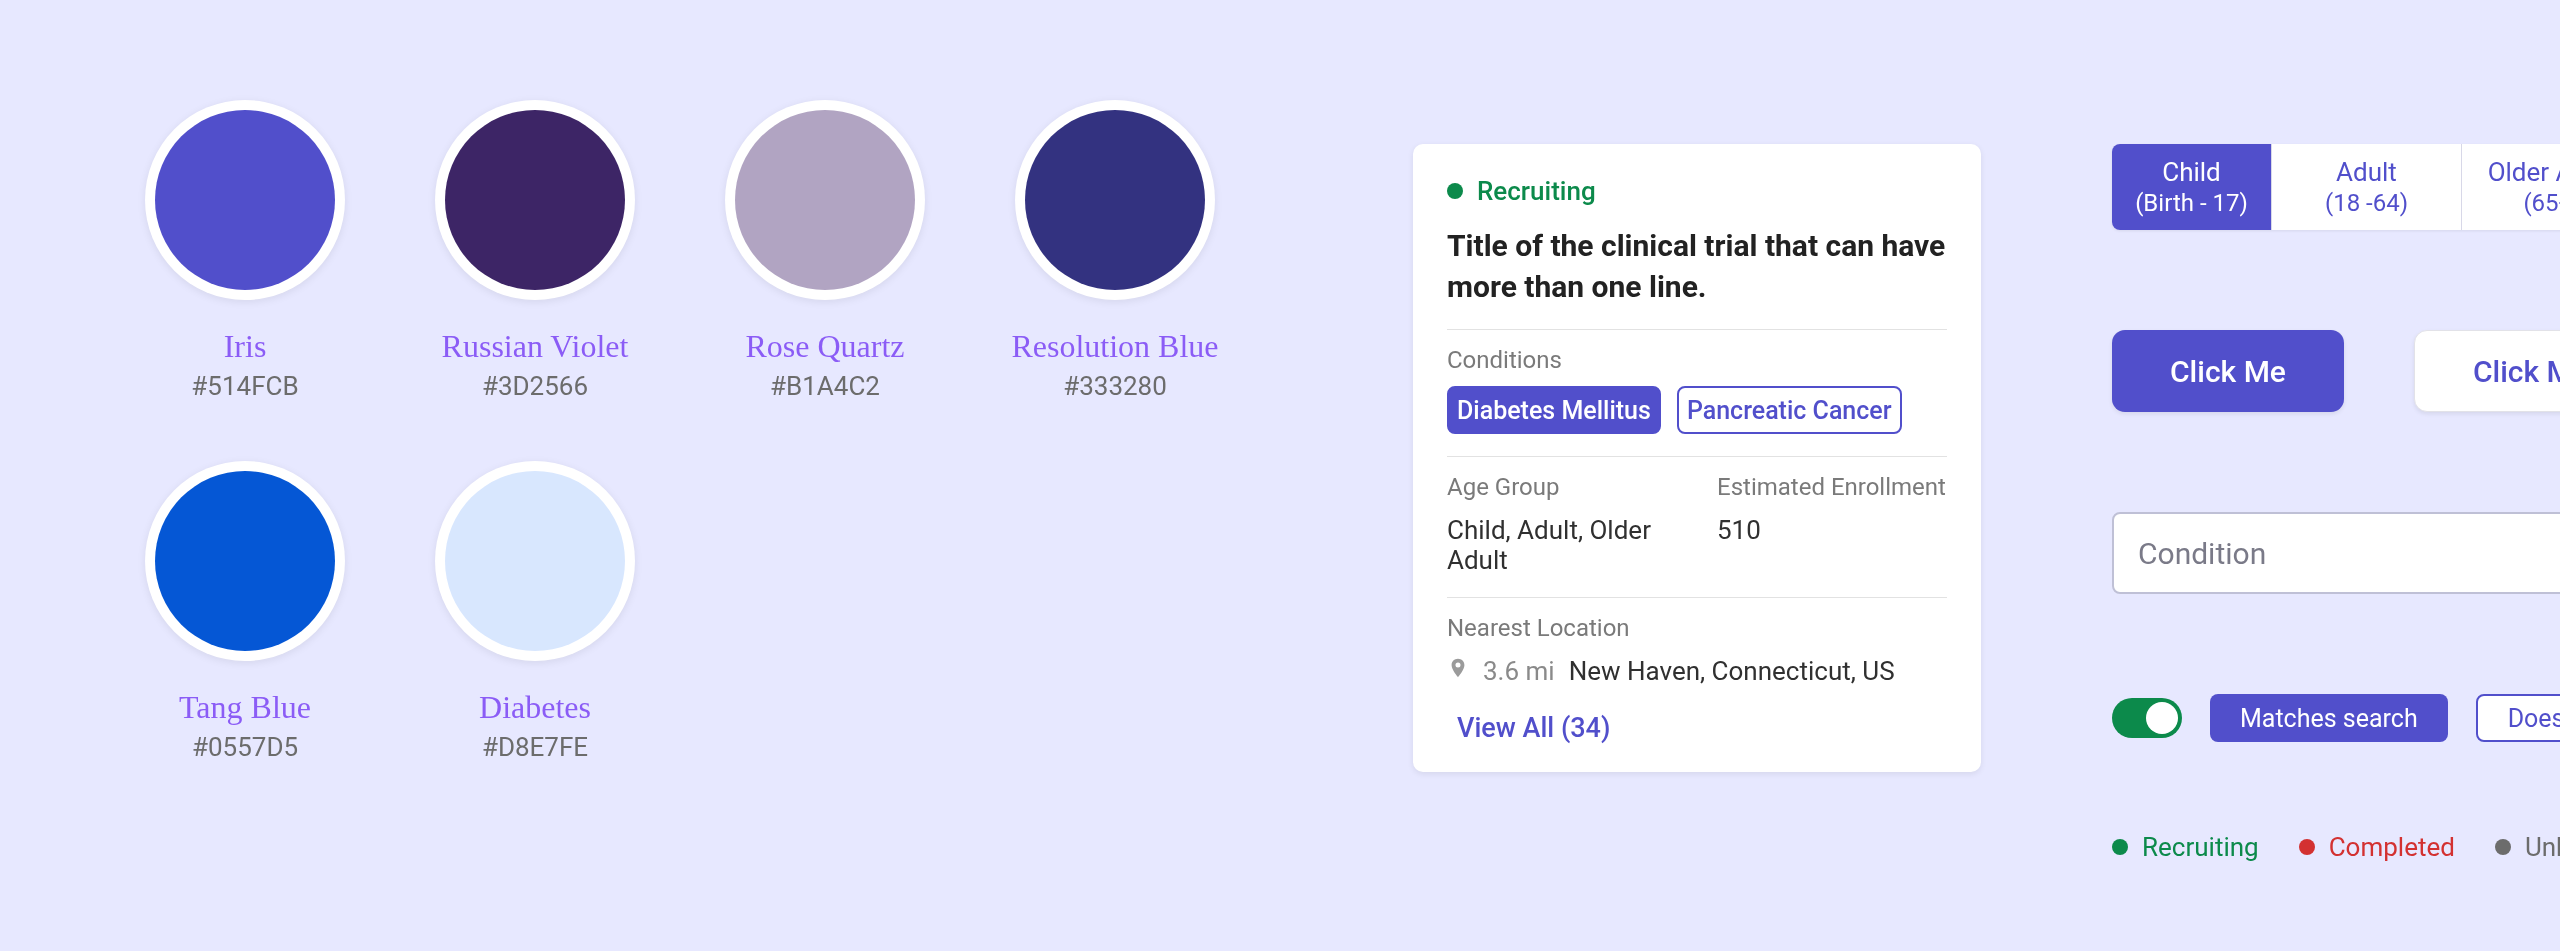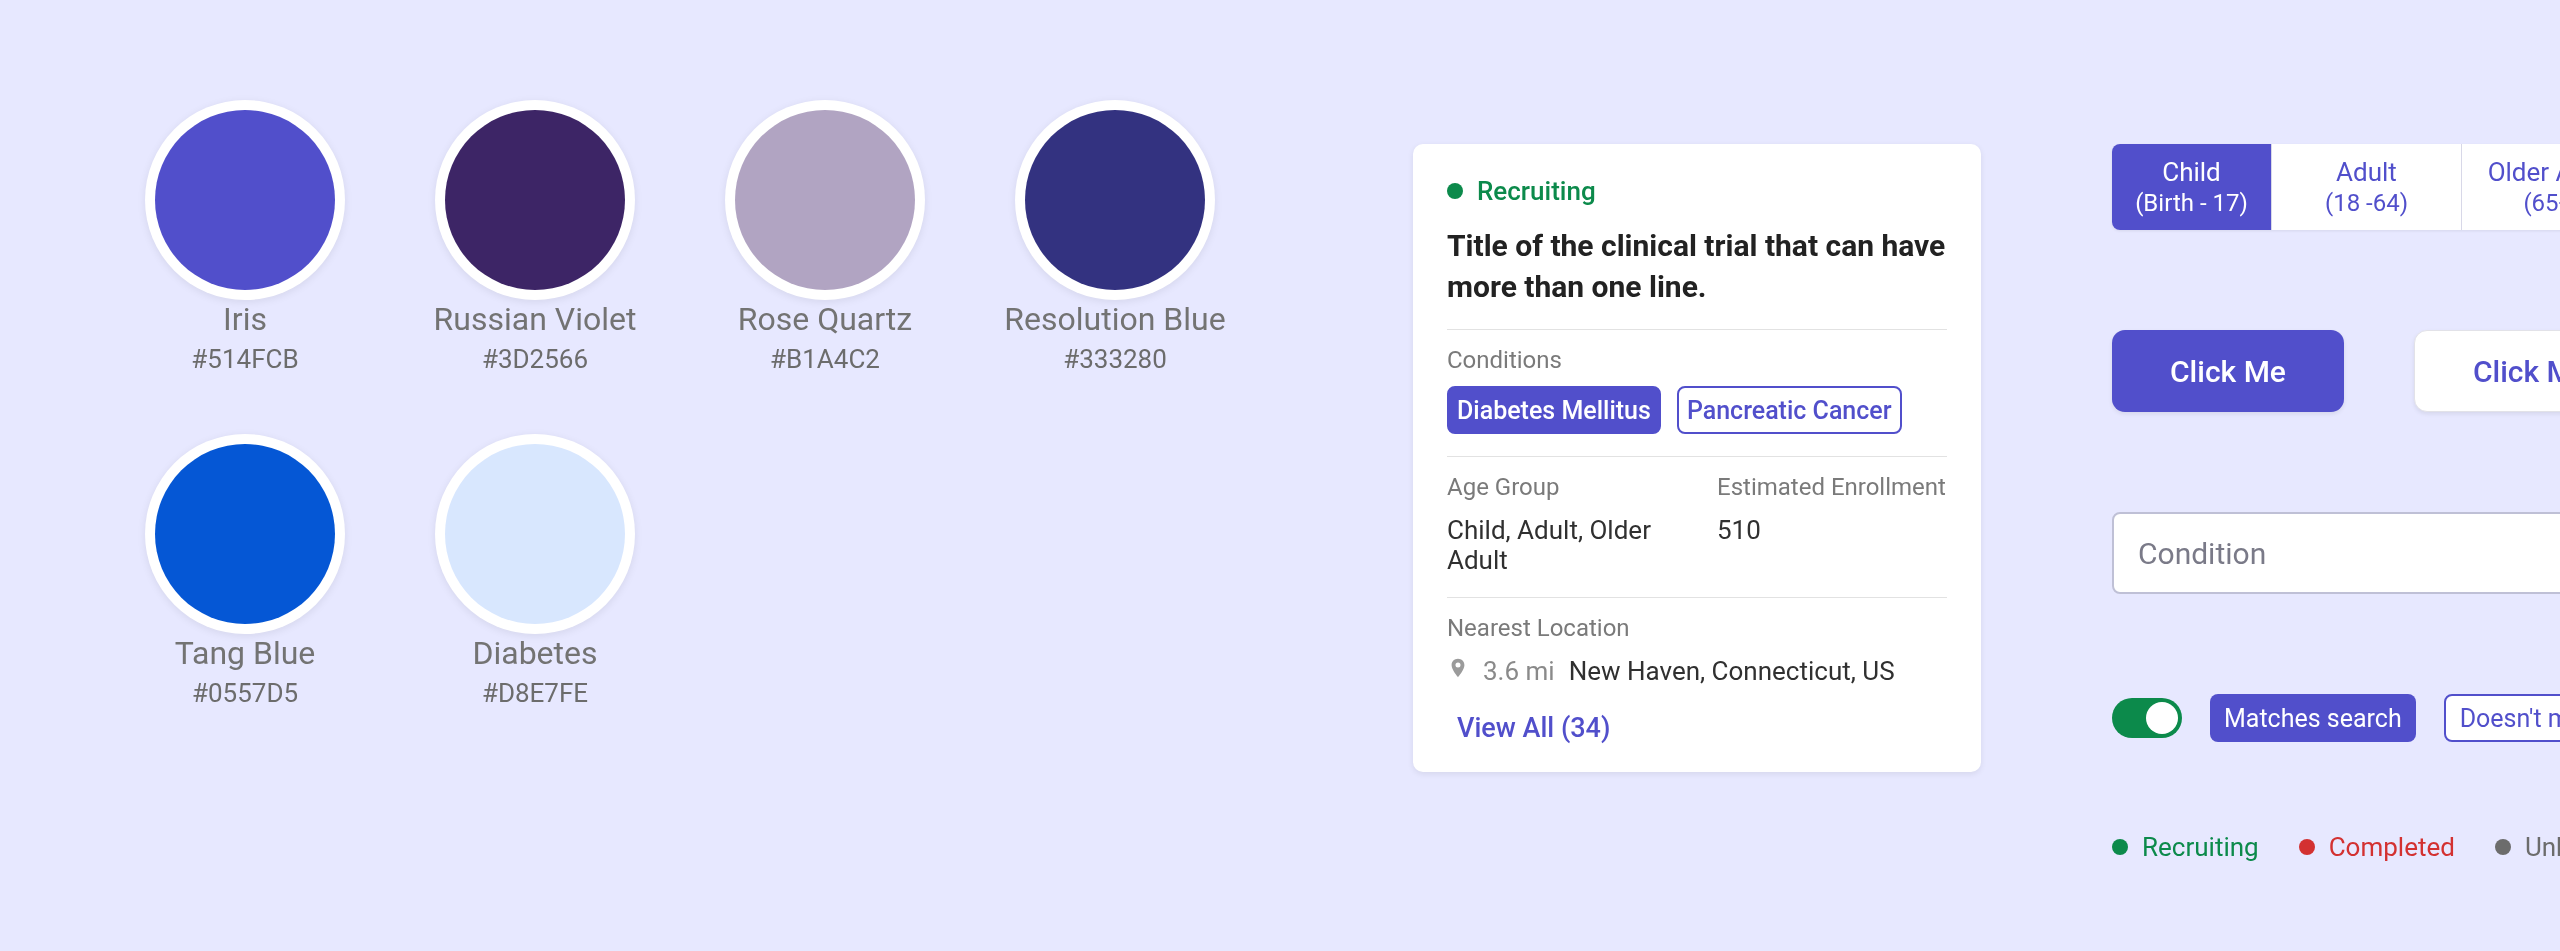--- a/index.html
+++ b/index.html
@@ -37,24 +37,26 @@
     align-items: center;
     justify-content: center;
     box-shadow: 0 2px 8px rgba(0,0,0,.08);
   }
   .circle {
     width: 180px;
     height: 180px;
     border-radius: 50%;
   }
   .swatch-name {
+    margin-top: 28px;
     font-size: 32px;
-    color: #737373;
+    color: #8b5cf6;
     font-weight: 400;
     white-space: nowrap;
+    font-family: Liberation Serif, serif;
   }
   .swatch-hex {
     margin-top: 6px;
     font-size: 26px;
     color: #6C6C6C;
     font-weight: 400;
   }
 
   
   .trial-card {
@@ -225,21 +227,21 @@
     position: absolute;
     right: 4px;
     top: 4px;
     width: 32px;
     height: 32px;
     border-radius: 50%;
     background: #fff;
   }
   .pill {
     height: 48px;
-    padding: 0 14px;
+    padding: 0 30px;
     border-radius: 8px;
     font-size: 25px;
     display: inline-flex;
     align-items: center;
   }
   .pill-filled { background: #514FCB; color: #fff; }
   .pill-outline { background: #fff; color: #514FCB; border: 2px solid #514FCB; }
 
   .status-legend {
     display: flex;

